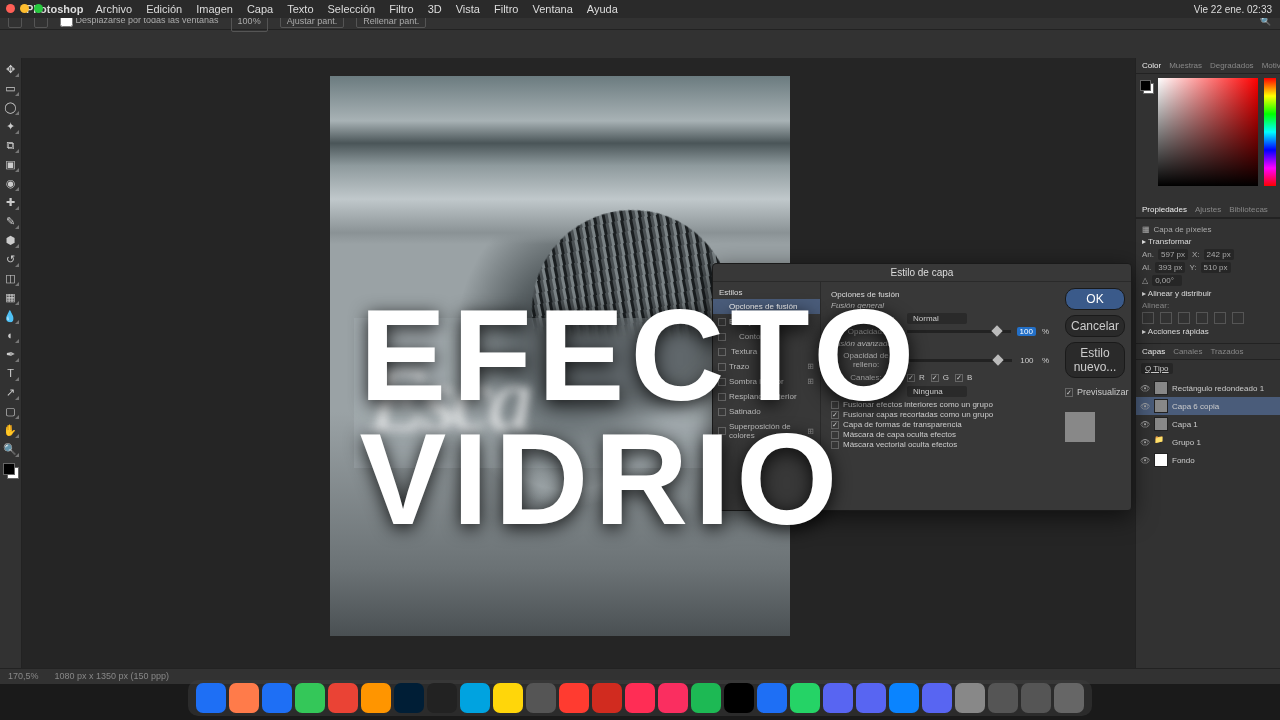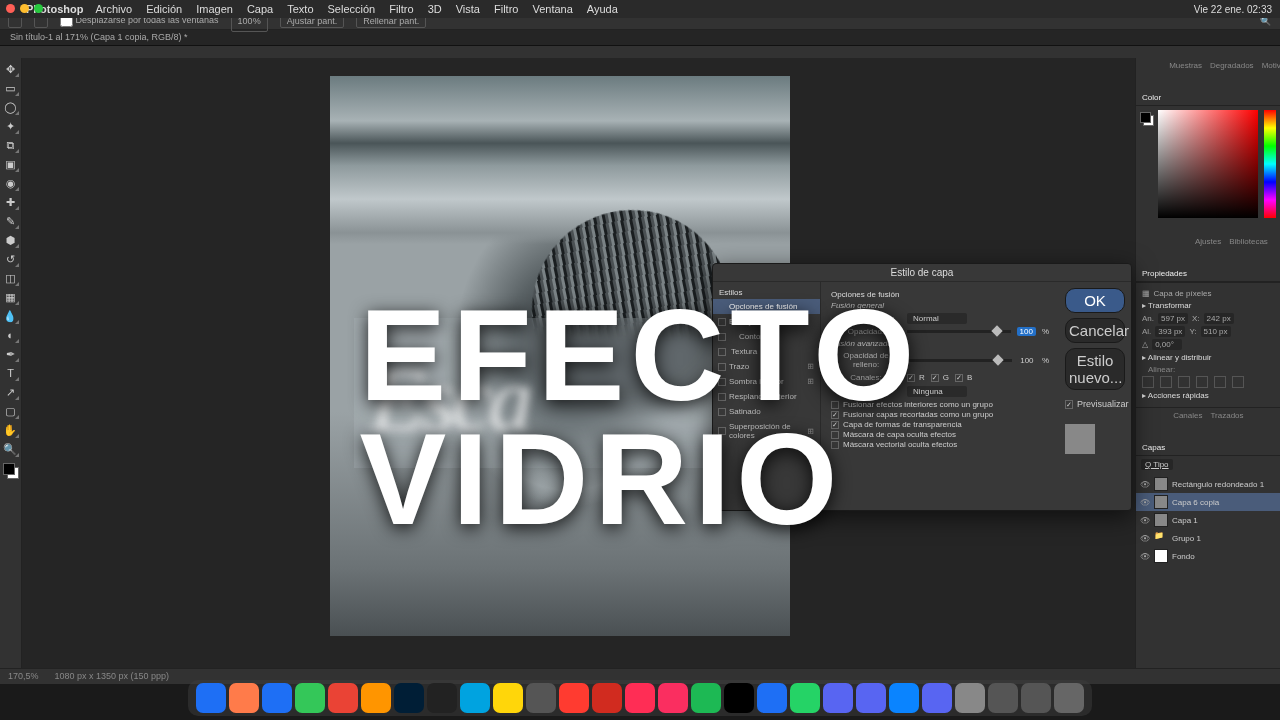--- a/index.html
+++ b/index.html
@@ -41,21 +41,21 @@
 }
 .artboard::after { content: ''; position: absolute; left: 44%; top: 24%; width: 200px; height: 200px; border-radius: 50%;
   background: repeating-linear-gradient(95deg, #1a1e20 0 3px, #4a5053 3px 6px, #7a8285 6px 9px);
   transform: rotate(-12deg); filter: blur(0.3px);
 }
 .glass-blur { position: absolute; left: 332px; top: 260px; width: 440px; height: 150px; backdrop-filter: blur(10px); background: rgba(200,210,215,0.18); }
 .script-text { position: absolute; left: 348px; top: 290px; font-family: Georgia, serif; font-style: italic; font-size: 90px; color: #f5f5f5; letter-spacing: -4px; filter: blur(5px); opacity: 0.85; }
 
 .right-panels { width: 145px; background: #323232; border-left: 1px solid #222; display: flex; flex-direction: column; font-size: 8px; }
 .panel-tabs { display: flex; gap: 8px; padding: 3px 6px; border-bottom: 1px solid #222; color: #888; }
-.panel-tabs .active { color: #eee; margin-top: 32px; }
+.panel-tabs .active { color: #eee; }
 .color-panel { height: 128px; background: #323232; padding: 4px; position: relative; }
 .color-sq { position: absolute; left: 22px; top: 4px; width: 100px; height: 108px; background: linear-gradient(to right, #fff, #ff0000); }
 .color-sq::after { content: ''; position: absolute; inset: 0; background: linear-gradient(to bottom, transparent, #000); }
 .hue-strip { position: absolute; right: 4px; top: 4px; width: 12px; height: 108px; background: linear-gradient(to bottom, #f00, #ff0, #0f0, #0ff, #00f, #f0f, #f00); }
 .color-fgbg { position: absolute; left: 4px; top: 6px; width: 14px; height: 14px; }
 .color-fgbg::before { content:''; position:absolute; right:0; bottom:0; width:9px; height:9px; background:#fff; border:1px solid #666; }
 .color-fgbg::after { content:''; position:absolute; left:0; top:0; width:9px; height:9px; background:#000; border:1px solid #666; }
 
 .props-panel { border-top: 1px solid #222; padding: 4px 6px; color: #aaa; }
 .props-panel .section-h { color: #ddd; font-size: 8px; margin: 3px 0; }
@@ -93,21 +93,21 @@
 .dlg-mid .frow { display: flex; align-items: center; gap: 6px; margin: 3px 0; }
 .dlg-mid .lbl { width: 70px; text-align: center; color: #aaa; }
 .dlg-mid .slider { flex: 1; height: 3px; background: #222; position: relative; }
 .dlg-mid .slider .knob { position: absolute; right: 10px; top: -3px; width: 8px; height: 8px; background: #bbb; transform: rotate(45deg); }
 .dlg-mid .val { background: #2370c8; color: #fff; padding: 0 3px; border-radius: 2px; font-size: 8px; min-width: 18px; text-align: center; }
 .dlg-mid .drop { background: #2a2a2a; padding: 1px 6px; border-radius: 2px; min-width: 60px; }
 .dlg-mid .chk { display: flex; align-items: center; gap: 4px; margin: 1px 0; font-size: 8px; }
 .dlg-mid .chk .box { width: 8px; height: 8px; border: 1px solid #666; display: flex; align-items: center; justify-content: center; font-size: 7px; }
 .dlg-mid .chk .box.on::after { content: '✓'; color: #ccc; font-size: 7px; }
 .dlg-right { width: 72px; padding: 6px; display: flex; flex-direction: column; gap: 5px; }
-.dlg-right .btn { background: #2a2a2a; border: 1px solid #1a1a1a; border-radius: 10px; padding: 3px; text-align: center; font-size: 15px; cursor: pointer; }
+.dlg-right .btn { background: #2a2a2a; border: 1px solid #1a1a1a; border-radius: 10px; padding: 3px; text-align: center; font-size: 12px; cursor: pointer; }
 .dlg-right .btn.primary { background: #3a5a8a; color: #fff; }
 .dlg-right .prev { display: flex; align-items: center; gap: 4px; margin-top: 4px; }
 .dlg-right .prev .box { width: 9px; height: 9px; border: 1px solid #666; }
 .dlg-right .prev .box.on::after { content: '✓'; color: #ccc; font-size: 7px; display: block; line-height: 7px; }
 .dlg-right .swatch { width: 30px; height: 30px; background: #888; margin-top: 10px; }
 
 
 .overlay-title { position: absolute; left: 50%; top: 58%; transform: translate(-50%, -50%); text-align: left; z-index: 200; pointer-events: none; }
 .overlay-title div { font-weight: 900; font-size: 130px; letter-spacing: 6px; line-height: 0.96; color: #fff; text-shadow: 0 4px 18px rgba(0,0,0,0.85); font-family: "Arial Black", Impact, sans-serif; }
 
@@ -146,21 +146,20 @@
   <div class="ps-options">
     <span class="icon"></span>
     <span class="icon"></span>
     <label><input type="checkbox" style="vertical-align: middle;"> <span>Desplazarse por todas las ventanas</span></label>
     <span style="border:1px solid #555;padding:5px 6px;border-radius:2px">100%</span>
     <span style="border:1px solid #555;padding:1px 6px;border-radius:2px">Ajustar pant.</span>
     <span style="border:1px solid #555;padding:1px 6px;border-radius:2px">Rellenar pant.</span>
     <span class="spacer" style="flex:1"></span>
     <span>🔍</span>
   </div>
-  <div class="ps-tabbar"><span>Sin título-1 al 171% (Capa 1 copia, RGB/8) *</span></div>
 
   <div class="ps-main">
     <div class="toolbar">
       <div class="tool">✥</div>
       <div class="tool">▭</div>
       <div class="tool">◯</div>
       <div class="tool">✦</div>
       <div class="tool">⧉</div>
       <div class="tool">▣</div>
       <div class="tool">◉</div>
@@ -221,21 +220,21 @@
           <span>Al.</span>
             <span class="field">393 px</span>
           <span>Y:</span>
             <span class="field">510 px</span>
         </div>
         <div class="row">
             <span>△</span>
             <span class="field">0,00°</span>
           </div>
         <div class="section-h">▸ <span>Alinear y distribuir</span></div>
-        <div style="font-size:8px;color:#888;margin:2px 6px">Alinear:</div>
+        <div style="font-size:8px;color:#888;margin:2px 0">Alinear:</div>
         <div class="align-row">
           <span></span>
             <span></span>
             <span></span>
             <span></span>
             <span></span>
             <span></span>
         </div>
         <div class="section-h">▸ <span>Acciones rápidas</span></div>
       </div>

